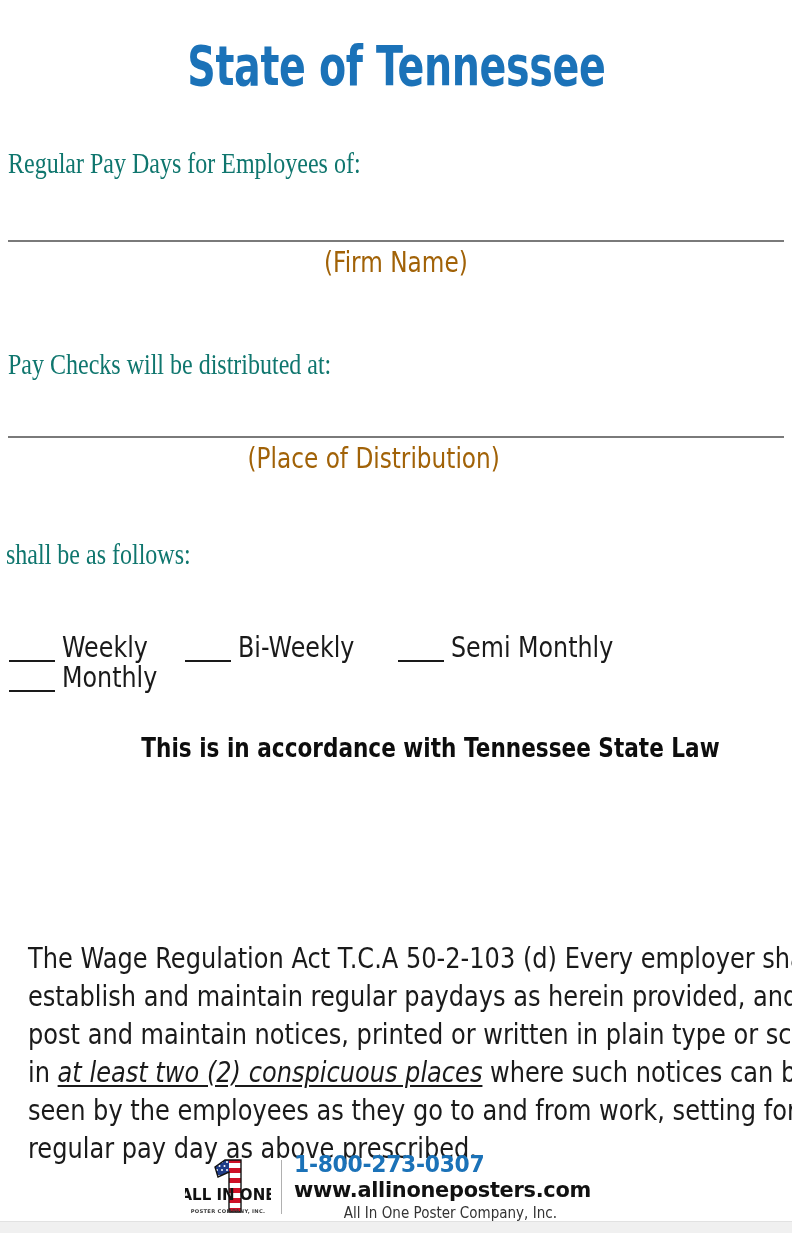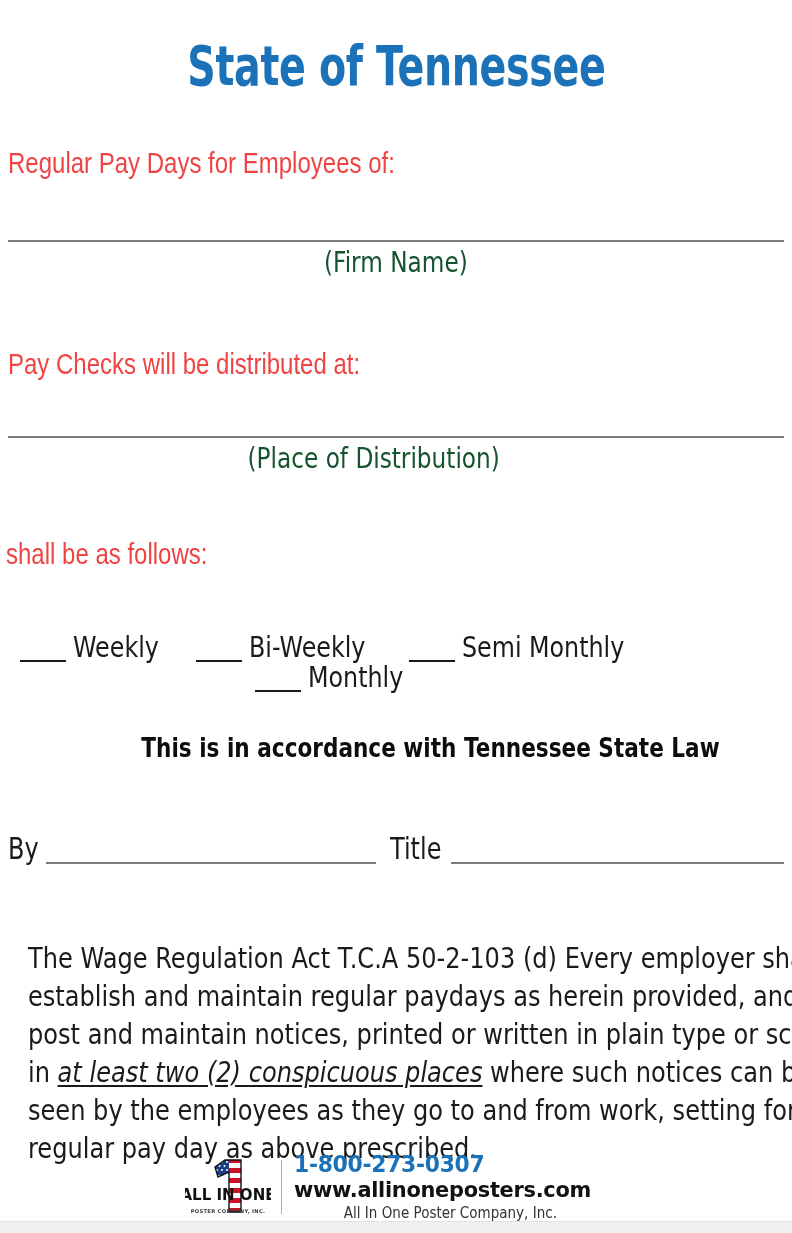--- a/index.html
+++ b/index.html
@@ -57,51 +57,51 @@
     letter-spacing: -0.5px;
     color: #1B72B8;
     transform: scaleX(0.72);
     transform-origin: center center;
     white-space: nowrap;
   }
 
   
   .line {
     position: absolute;
-    font-family: Liberation Sans, sans-serif;
+    font-family: Liberation Serif, serif;
     font-size: 30px;
     line-height: 34px;
-    color: #ef4444;
+    color: #0f766e;
     white-space: nowrap;
   }
 
   
   .rule {
     position: absolute;
     height: 0;
     border-top: 2px solid #7a7a7a;
   }
 
   .caption {
     position: absolute;
     font-family: "DejaVu Sans", sans-serif;
     font-size: 29px;
     line-height: 32px;
-    color: #14532d;
+    color: #a16207;
     white-space: nowrap;
     text-align: center;
   }
 
   
   .freq-row {
     position: absolute;
     left: 0;
     top: 632px;
     width: 680px;
-    text-align: center;
+    text-align: left;
     font-size: 0;
   }
   .freq-item {
     display: inline-block;
     vertical-align: baseline;
     white-space: nowrap;
     margin: 0 9px;
   }
   .freq-blank {
     display: inline-block;
@@ -314,31 +314,20 @@
     <span class="freq-item">
       <span class="freq-blank"></span><span class="freq-label">Monthly</span>
     </span>
 
   </div>
 
   <div class="accordance">
     <span class="cond-c">This is in accordance with Tennessee State Law</span>
   </div>
 
-  <div class="sig-row">
-    <span class="sig-label" style="left:0px; top:0px;">
-      <span class="cond">By</span>
-    </span>
-    <span class="sig-rule" style="left:38px; width:330px;"></span>
-
-    <span class="sig-label" style="left:382px; top:0px;">
-      <span class="cond">Title</span>
-    </span>
-    <span class="sig-rule" style="left:443px; width:333px;"></span>
-  </div>
 
   <div class="legal">
     <span class="lg-line">The Wage Regulation Act T.C.A 50-2-103 (d) Every employer shall</span>
     <span class="lg-line">establish and maintain regular paydays as herein provided, and shall</span>
     <span class="lg-line">post and maintain notices, printed or written in plain type or script,</span>
     <span class="lg-line"><span>in </span><em class="emph">at least two (2) conspicuous places</em><span> where such notices can be</span></span>
     <span class="lg-line">seen by the employees as they go to and from work, setting forth the</span>
     <span class="lg-line">regular pay day as above prescribed.</span>
   </div>
 

